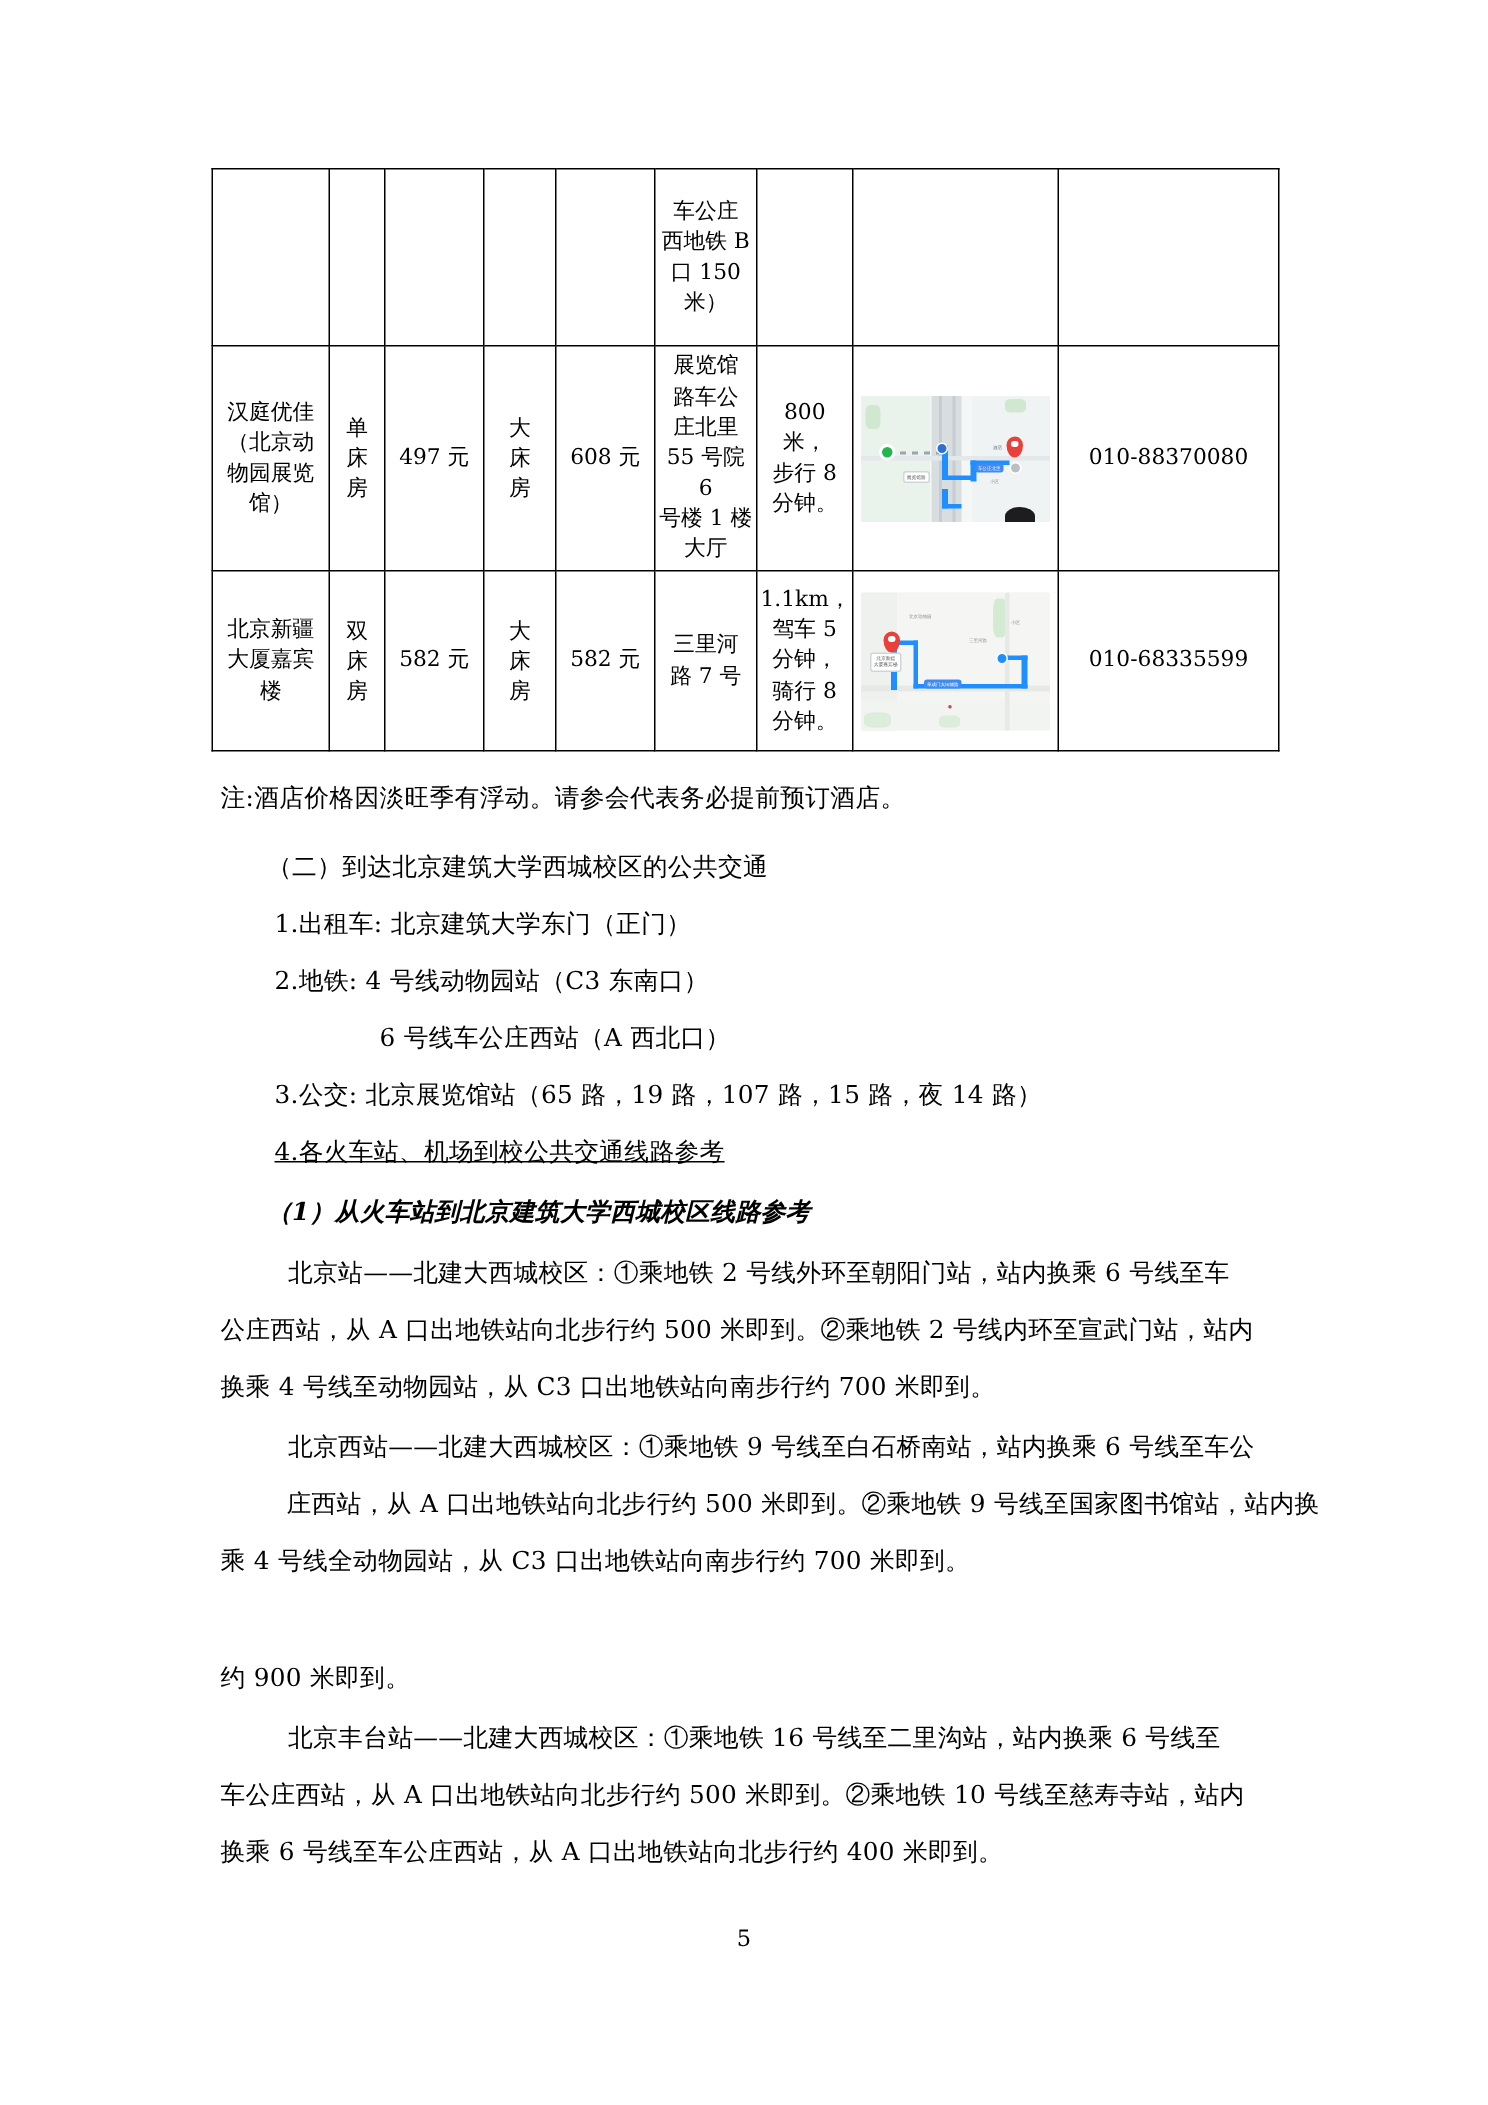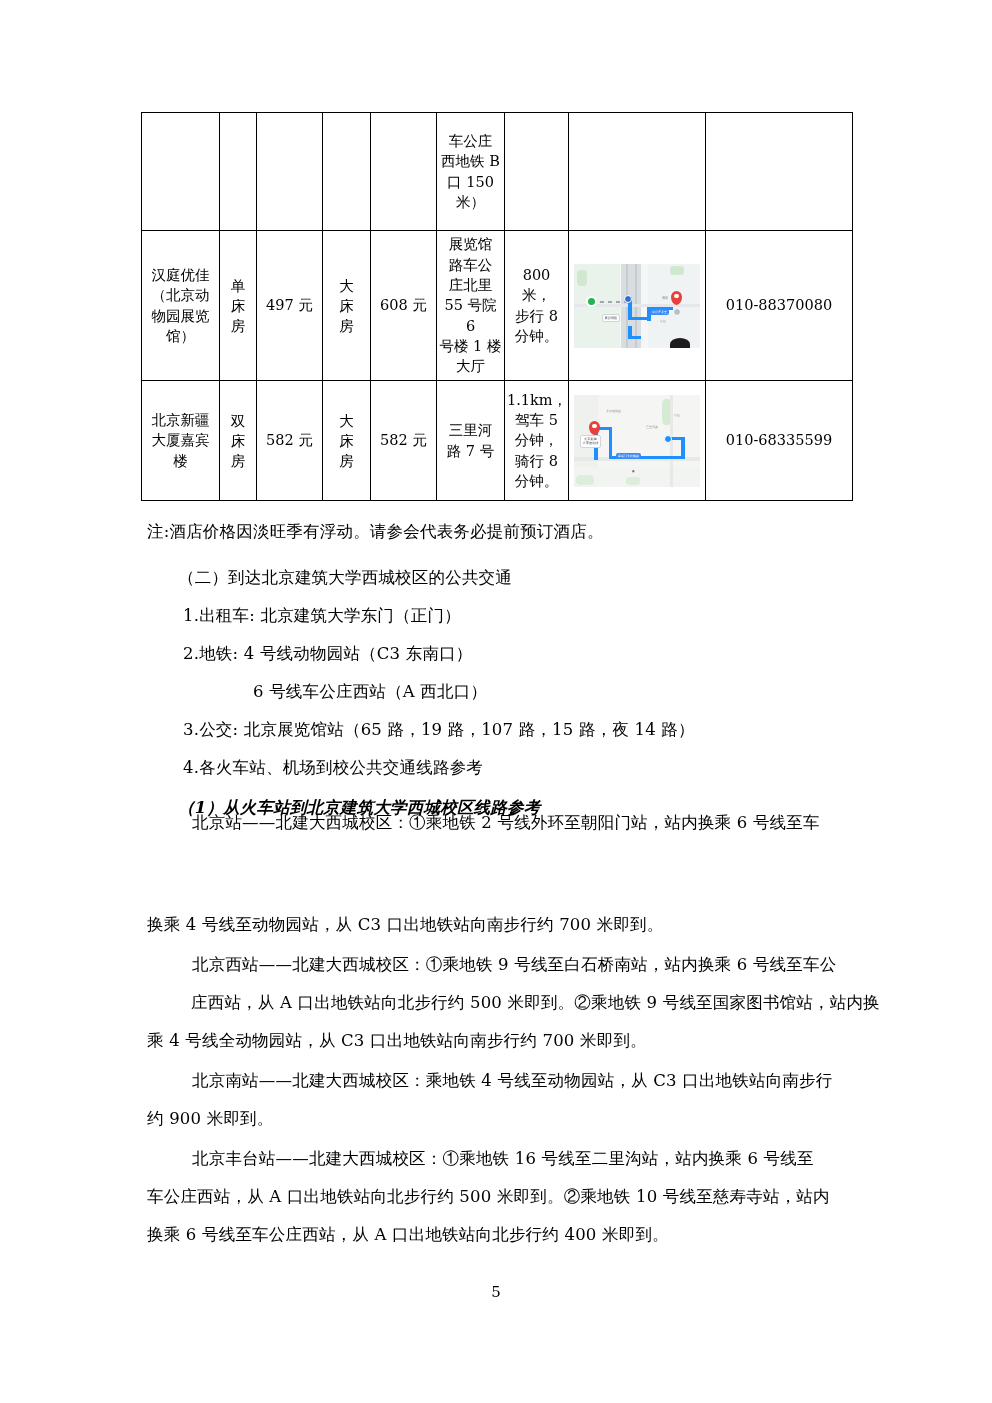--- a/index.html
+++ b/index.html
@@ -364,38 +364,36 @@
   <div class="ln" style="left:147px; top:521px;">
     <span>注:酒店价格因淡旺季有浮动。</span><span class="b">请参会代表务必提前预订酒店。</span>
   </div>
 
   <div class="ln" style="left:178px; top:567px;">（二）到达北京建筑大学西城校区的公共交通</div>
 
   <div class="ln" style="left:183px; top:605px;">1.出租车: 北京建筑大学东门（正门）</div>
   <div class="ln" style="left:183px; top:643px;">2.地铁: 4 号线动物园站（C3 东南口）</div>
   <div class="ln" style="left:253px; top:681px;">6 号线车公庄西站（A 西北口）</div>
   <div class="ln" style="left:183px; top:719px;">3.公交: 北京展览馆站（65 路，19 路，107 路，15 路，夜 14 路）</div>
-  <div class="ln" style="left:183px; top:757px;">4.各火车站、机场到校公共交通线路参考</div>
+  <div class="ln" style="left:183px; top:757px;text-decoration:underline;">4.各火车站、机场到校公共交通线路参考</div>
 
   <div class="ln b" style="left:178px; top:797px;font-style:italic;">（1）从火车站到北京建筑大学西城校区线路参考</div>
 
-  <div class="ln" style="left:192px; top:812px;">
+  <div class="ln" style="left:192px; top:838px;">
     <span class="b">北京站——北建大西城校区：</span><span>①乘地铁 2 号线外环至朝阳门站，站内换乘 6 号线至车</span>
   </div>
+  <div class="ln" style="left:147px; top:876px;">公庄西站，从 A 口出地铁站向北步行约 500 米即到。②乘地铁 2 号线内环至宣武门站，站内</div>
   <div class="ln" style="left:147px; top:914px;">换乘 4 号线至动物园站，从 C3 口出地铁站向南步行约 700 米即到。</div>
 
   <div class="ln" style="left:192px; top:954px;">
     <span class="b">北京西站——北建大西城校区：</span><span>①乘地铁 9 号线至白石桥南站，站内换乘 6 号线至车公</span>
   </div>
   <div class="ln" style="left:147px; top:992px;margin-left:44px;">庄西站，从 A 口出地铁站向北步行约 500 米即到。②乘地铁 9 号线至国家图书馆站，站内换</div>
   <div class="ln" style="left:147px; top:1030px;">乘 4 号线全动物园站，从 C3 口出地铁站向南步行约 700 米即到。</div>
 
-  <div class="ln" style="left:192px; top:1070px;">
-    <span class="b">北京南站——北建大西城校区：</span><span>乘地铁 4 号线至动物园站，从 C3 口出地铁站向南步行</span>
-  </div>
   <div class="ln" style="left:147px; top:1108px;">约 900 米即到。</div>
 
   <div class="ln" style="left:192px; top:1148px;">
     <span class="b">北京丰台站——北建大西城校区：</span><span>①乘地铁 16 号线至二里沟站，站内换乘 6 号线至</span>
   </div>
   <div class="ln" style="left:147px; top:1186px;">车公庄西站，从 A 口出地铁站向北步行约 500 米即到。②乘地铁 10 号线至慈寿寺站，站内</div>
   <div class="ln" style="left:147px; top:1224px;">换乘 6 号线至车公庄西站，从 A 口出地铁站向北步行约 400 米即到。</div>
 
   <div class="pageno" style="top:1283px;">5</div>
 

